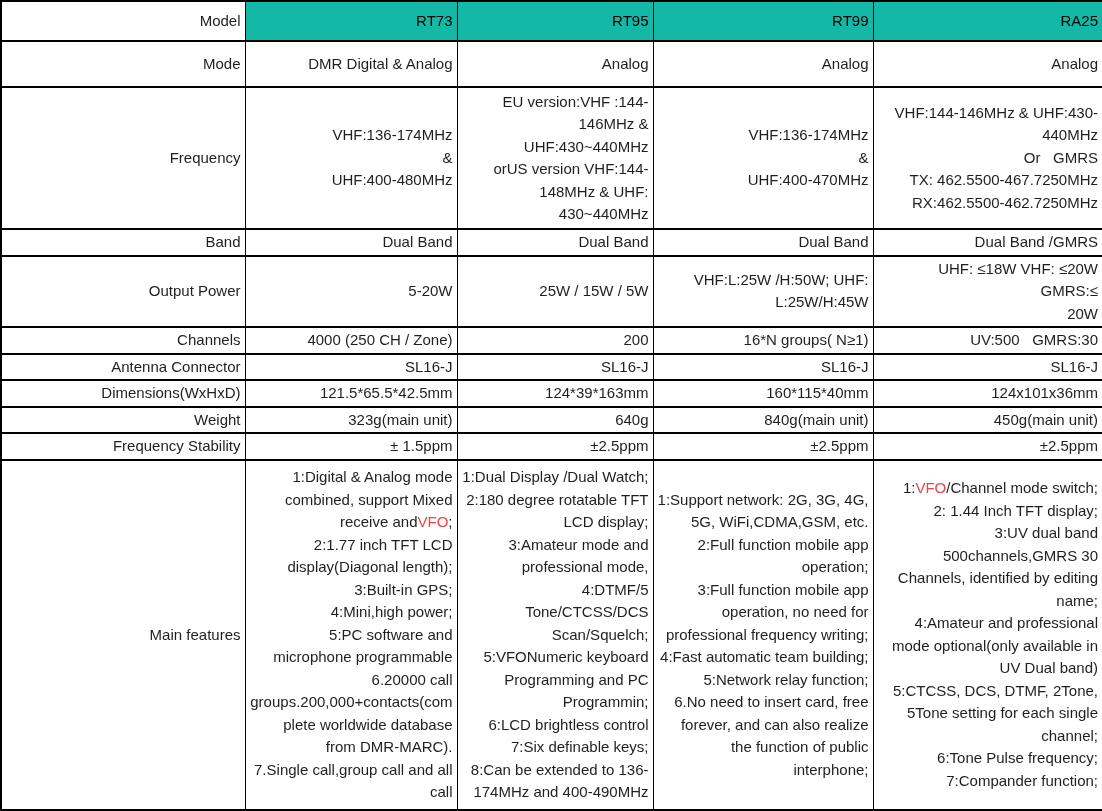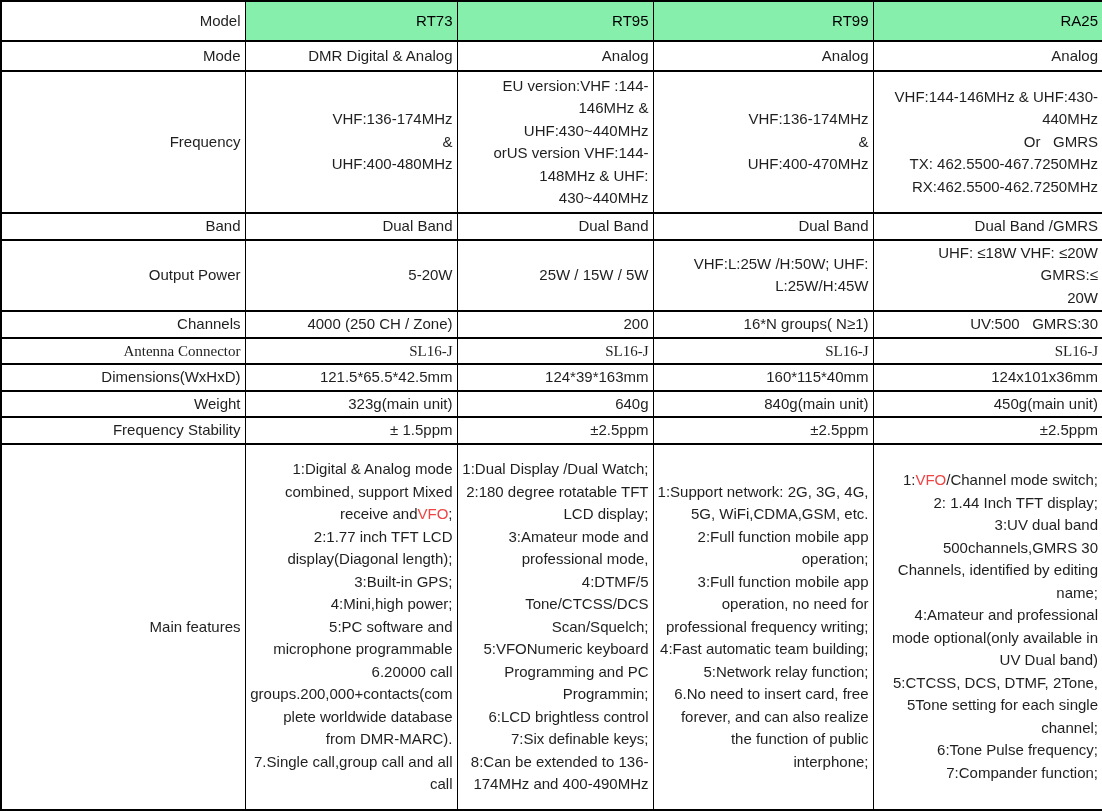--- a/index.html
+++ b/index.html
@@ -23,33 +23,33 @@
     vertical-align: middle;
     text-align: right;
     font-size: 15px;
     font-weight: normal;
     line-height: 1.5;
     white-space: pre-wrap;
     overflow: hidden;
   }
   table.spec { border: 2px solid #000; }
   tr.r-model    { height: 40px; }
-  tr.r-mode     { height: 30px; }
+  tr.r-mode     { height: 46px; }
   tr.r-freq     { height: 142px; }
   tr.r-band     { height: 23px; margin-top: 10px; }
   tr.r-power    { height: 50px; }
   tr.r-chan     { height: 26px; margin-left: 36px; }
   tr.r-volt     { height: 22px; }
-  tr.r-ant      { height: 23px; font-family: Liberation Serif, serif; }
+  tr.r-ant      { height: 23px; }
   tr.r-dim      { height: 23px; padding-left: 28px; }
   tr.r-weight   { height: 24px; }
   tr.r-stab     { height: 24px; margin-top: 24px; }
   tr.r-feat     { height: auto; }
   th.model-name {
-    background: #86efac;
+    background: #14b8a6;
     font-weight: bold;
     font-size: 17px;
     color: #000;
   }
   td.features {
     text-align: left;
     vertical-align: middle;
     padding: 4px 4px;
     font-size: 14.5px;
     line-height: 23px;

